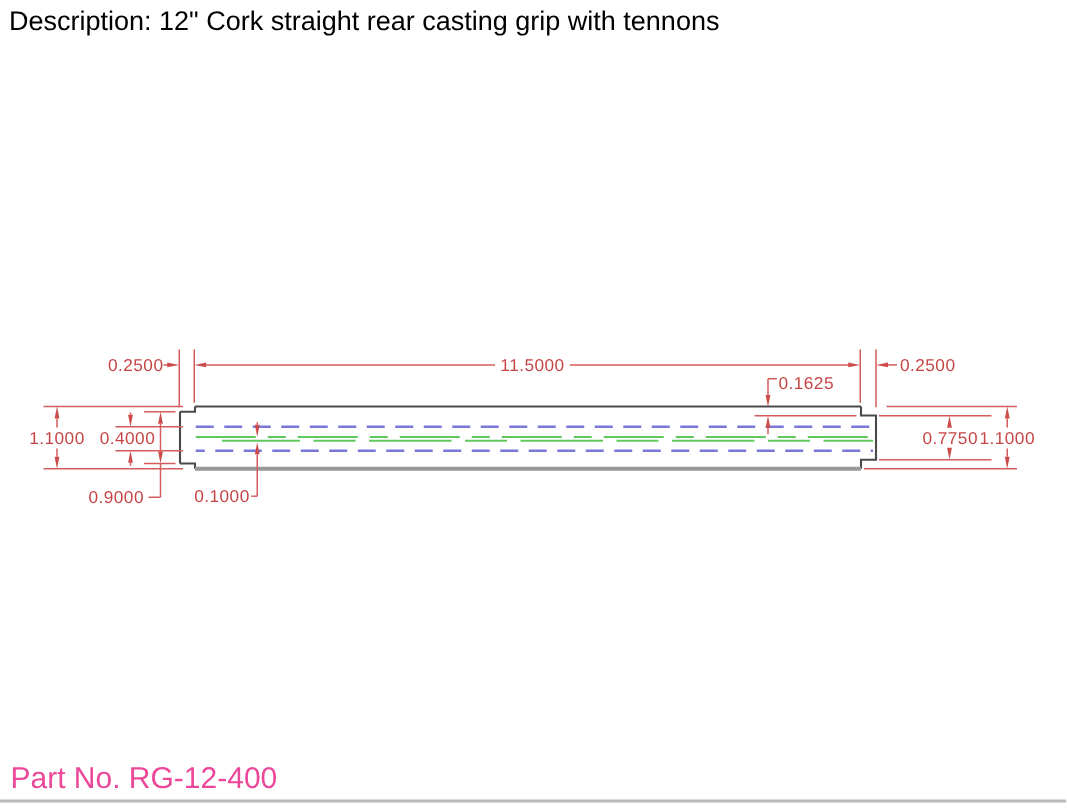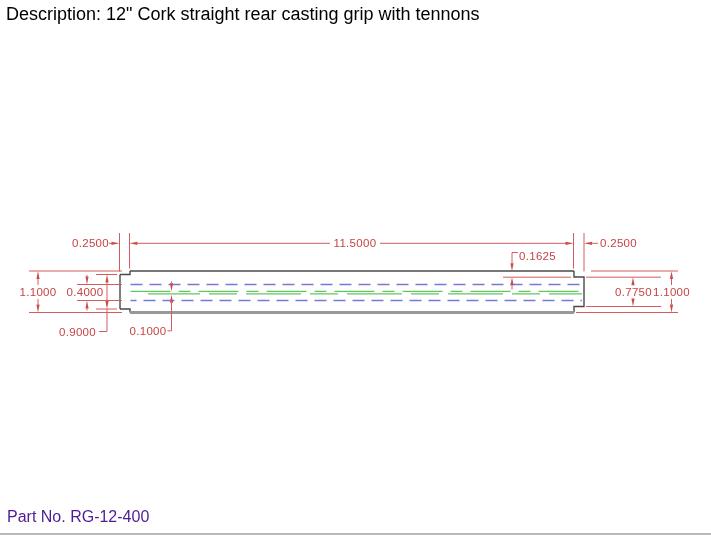--- a/index.html
+++ b/index.html
@@ -5,21 +5,21 @@
   html,body{margin:0;padding:0;background:#ffffff;}
   #page{
     position:relative;width:711px;height:540px;background:#ffffff;
     overflow:hidden;font-family:"Liberation Sans",sans-serif;
   }
   .doc-title{
     position:absolute;left:6px;top:4px;font-size:18px;color:#000;
     white-space:nowrap;letter-spacing:0px;
   }
   .part-no{
-    position:absolute;left:7px;top:508px;font-size:16px;color:#4c1d95;
+    position:absolute;left:7px;top:508px;font-size:20px;color:#ec4899;
     white-space:nowrap;
   }
   .page-rule{
     position:absolute;left:0;top:533px;width:711px;height:2px;background:#b9b9b9;
   }
   svg{position:absolute;left:0;top:0;}
   .dim-line{stroke:#d45c5c;stroke-width:1;fill:none;}
   .dim-arrow{fill:#cc4b4b;stroke:none;}
   .dim-text{
     fill:#c64444;font-size:11.5px;letter-spacing:0.3px;

